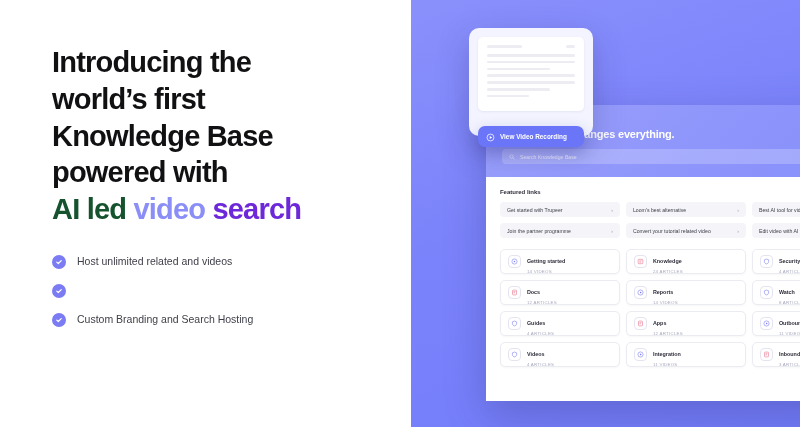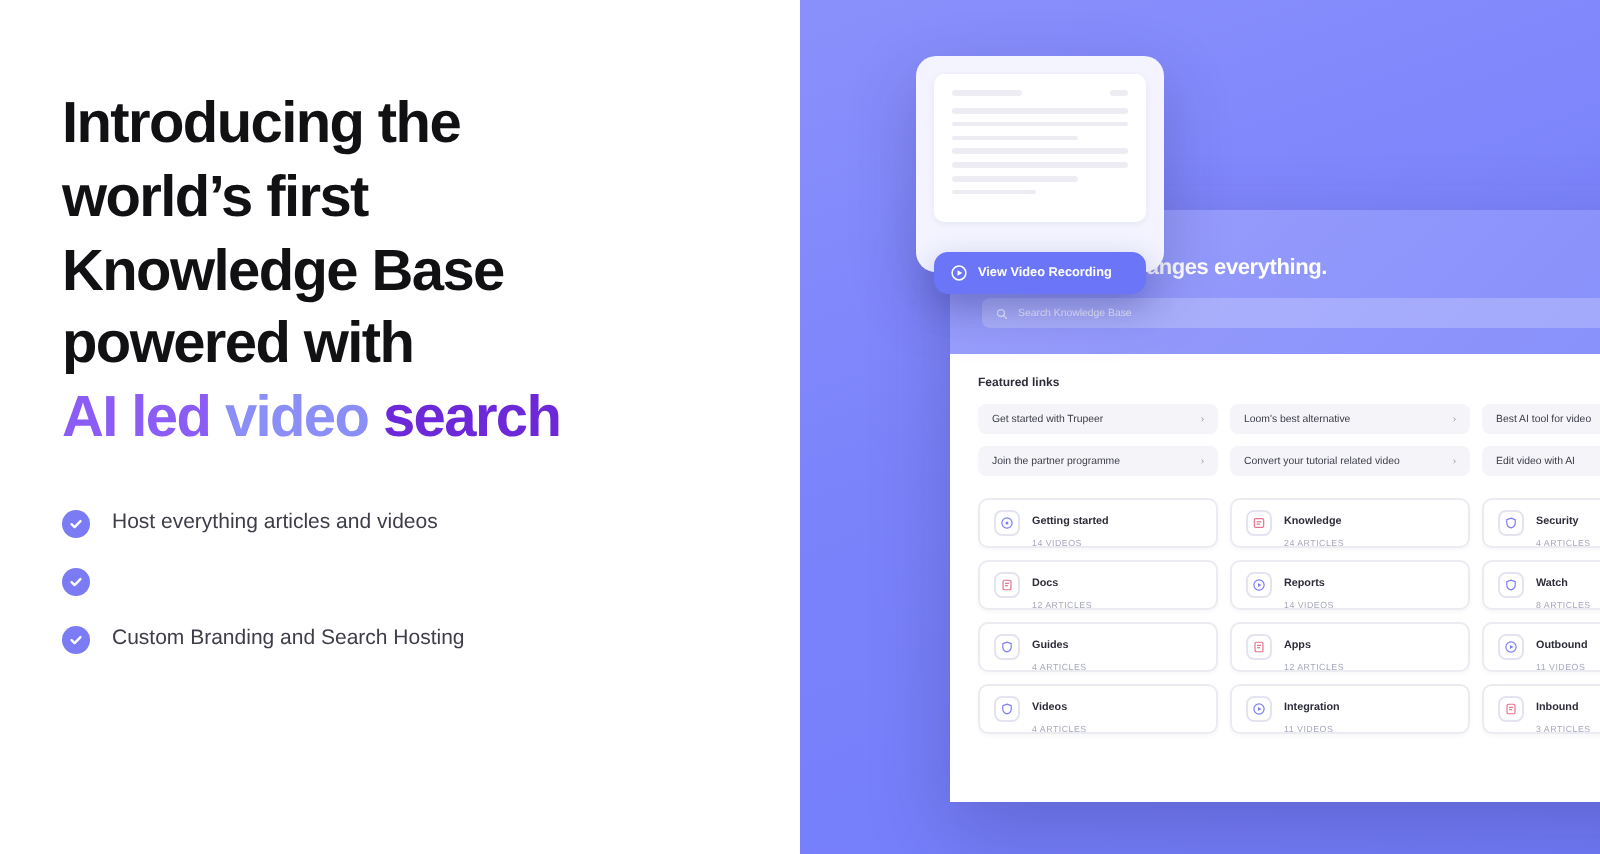--- a/index.html
+++ b/index.html
@@ -6,28 +6,28 @@
   html, body {
     width:800px; height:427px;
     font-family:"Liberation Sans", sans-serif;
     overflow:hidden; background:#ffffff;
   }
   .page { position:relative; width:800px; height:427px; display:flex; }
 
   
   .left {
     width:400px; height:427px; background:#ffffff;
-    padding:44px 0 0 31px; position:relative;
+    padding:44px 0 0 31px; position:relative;margin-left:21px;
   }
   .headline {
     font-size:29px; font-weight:700; line-height:1.27;
     color:#111114; letter-spacing:-0.8px; max-width:330px;
   }
   .hl-line { display:block; white-space:nowrap; }
-  .accent-ai { color:#8b5cf6; }
+  .accent-ai { color:#14532d; }
   .accent-video { color:#8a8ef6; }
   .accent-plain { color:#6d28d9; }
 
   .bullets { margin-top:26px; display:flex; flex-direction:column; gap:14px; }
   .bullet { display:flex; align-items:flex-start; gap:11px; max-width:300px; }
   .check {
     flex:0 0 auto; width:14px; height:14px; border-radius:50%;
     background:#7b7cf3; display:flex; align-items:center; justify-content:center;
     margin-top:1px;
   }
@@ -133,21 +133,21 @@
     </h1>
 
     <div class="bullets">
 
       <div class="bullet">
         <span class="check">
           <svg width="8" height="8" viewBox="0 0 10 10">
               <path d="M2.2 5.1 L4.1 6.9 L7.8 3.2" stroke="#ffffff" stroke-width="1.5" fill="none" stroke-linecap="round" stroke-linejoin="round"></path>
             </svg>
         </span>
-        <span class="bullet-text">Host everything articles and videos</span>
+        <span class="bullet-text">Host unlimited related and videos</span>
       </div>
 
       <div class="bullet">
         <span class="check">
           <svg width="8" height="8" viewBox="0 0 10 10">
               <path d="M2.2 5.1 L4.1 6.9 L7.8 3.2" stroke="#ffffff" stroke-width="1.5" fill="none" stroke-linecap="round" stroke-linejoin="round"></path>
             </svg>
         </span>
       </div>
 

